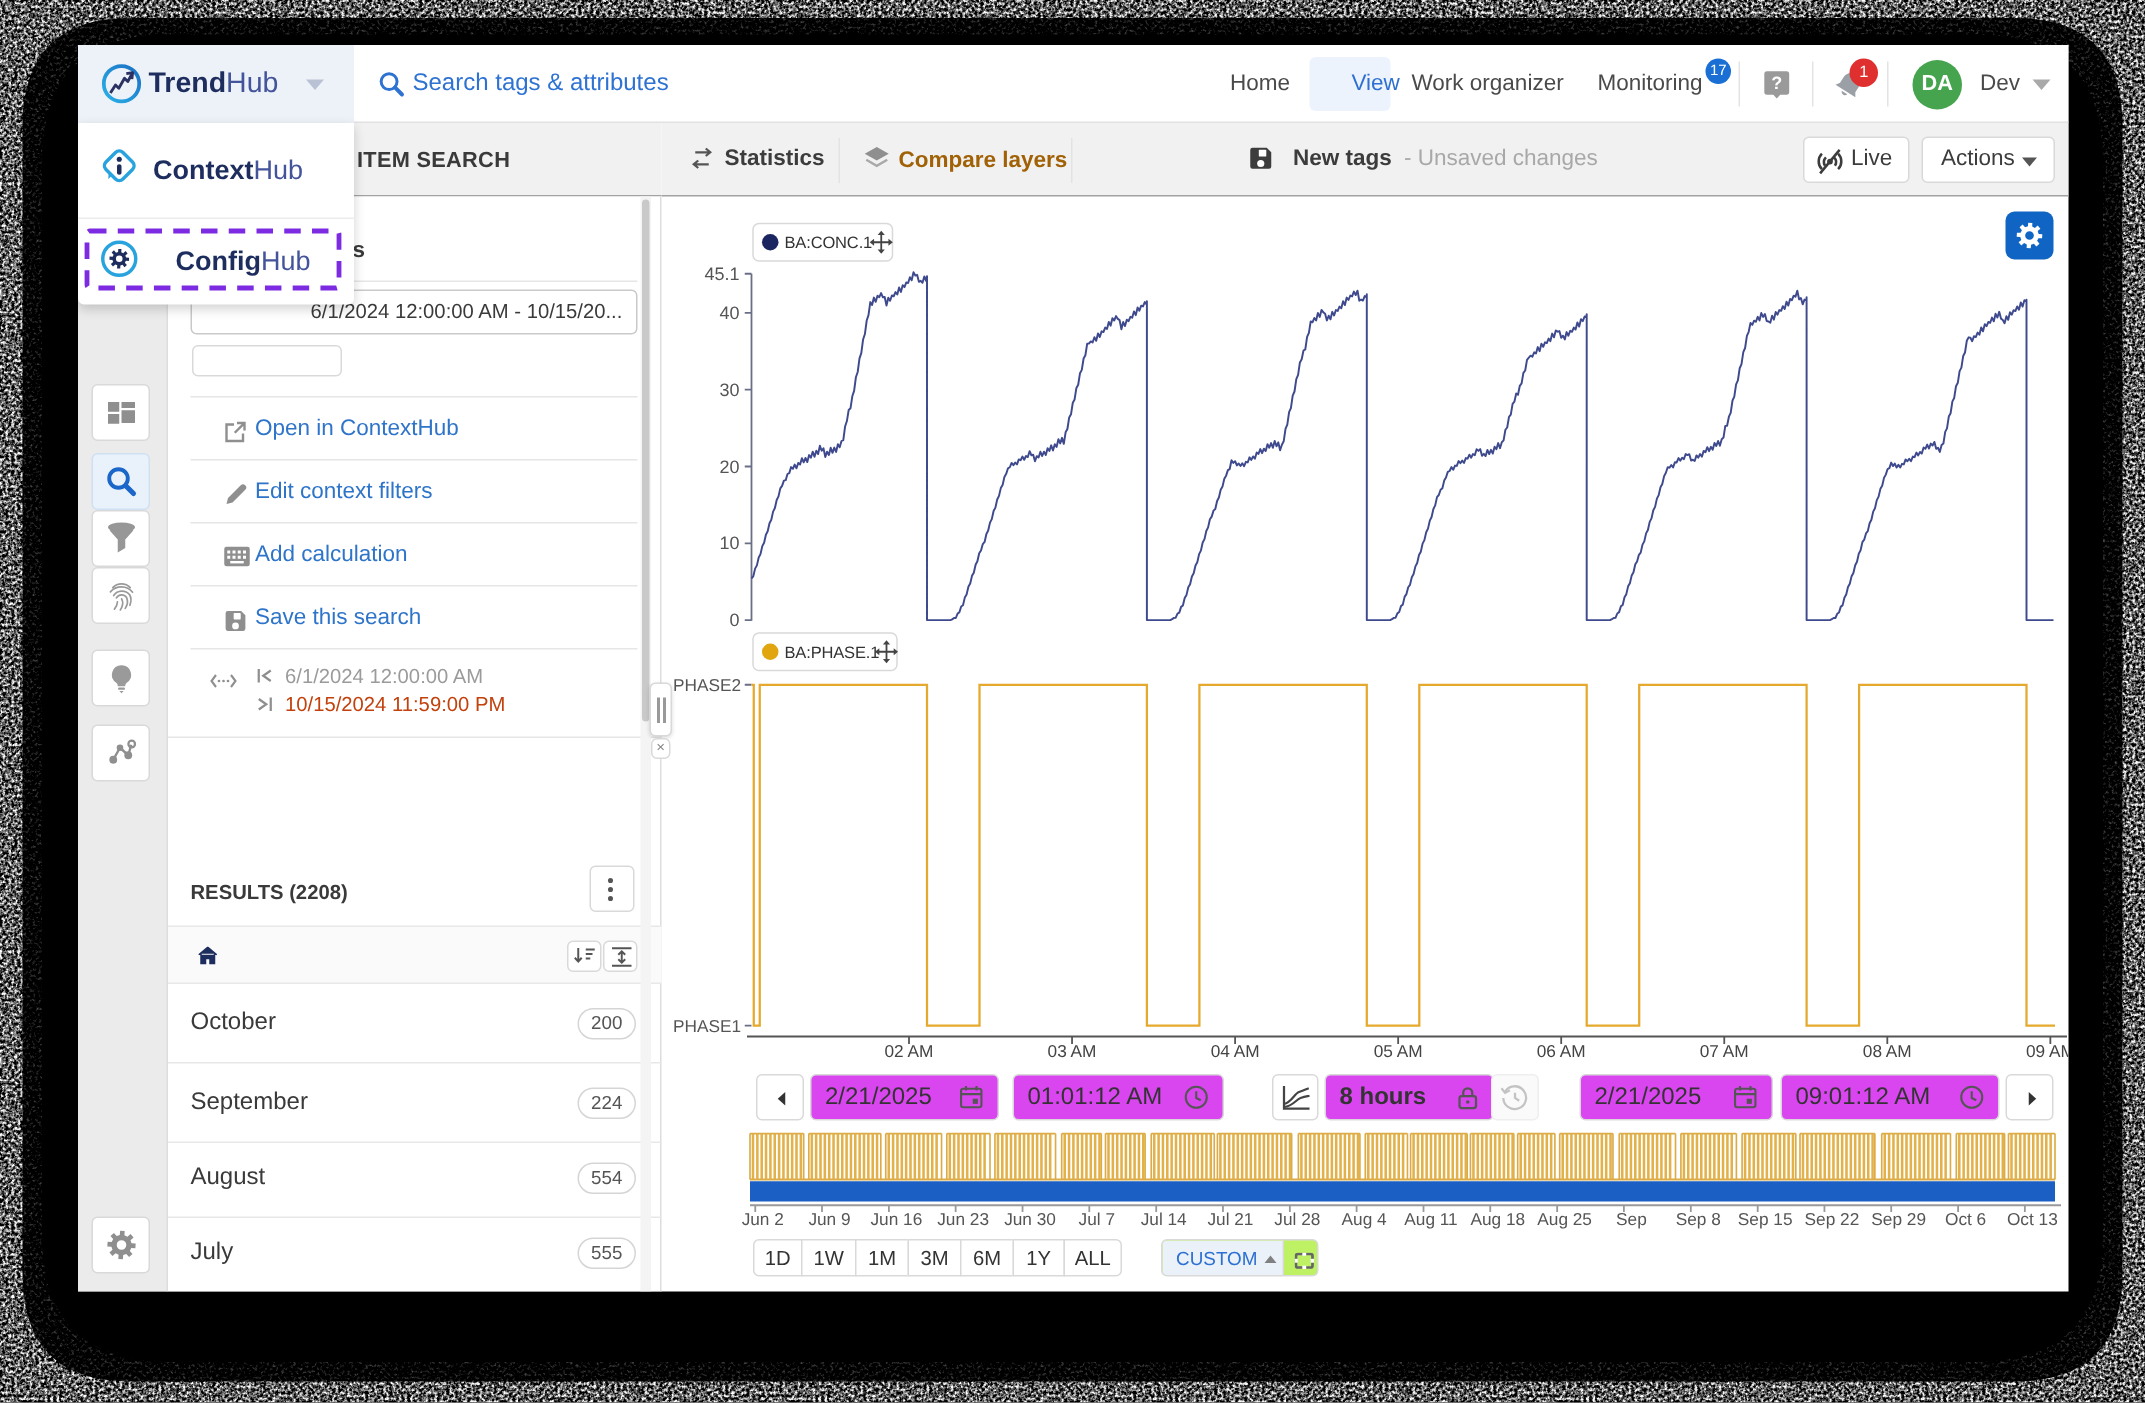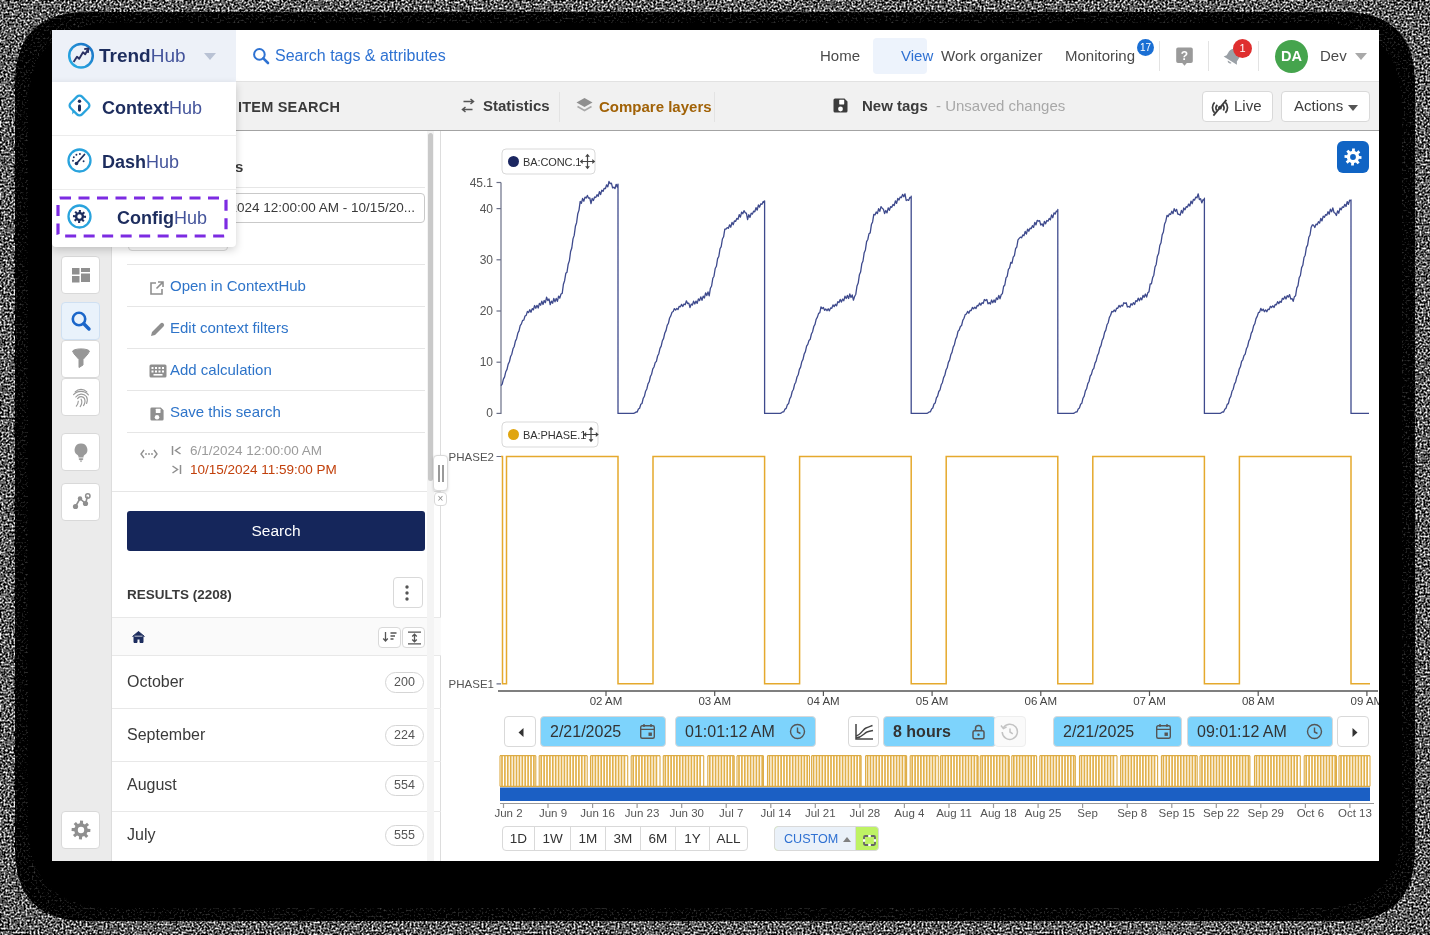--- a/index.html
+++ b/index.html
@@ -9,21 +9,21 @@
 .navtxt{font-size:15px;color:#4a4a4a;position:absolute;top:17px;}
 .viewpill{position:absolute;left:821px;top:8px;width:54px;height:36px;background:#edf3fc;border-radius:4px;color:#2e70d2;font-size:15px;text-align:center;line-height:36px;padding-left:28px;}
 .vsep{position:absolute;top:11px;width:1px;height:30px;background:#e3e3e3;}
 .strip{position:absolute;top:52px;height:49px;background:#f1f1f1;border-bottom:1px solid #a3a3a3;}
 .sidebar{position:absolute;left:0;top:52px;width:60px;height:779px;background:#ebebeb;border-right:1px solid #ddd;}
 .sbtn{position:absolute;left:9px;width:39px;height:38px;background:#fff;border:1px solid #d9d9d9;border-radius:4px;display:flex;align-items:center;justify-content:center;}
 .panel{position:absolute;left:60px;top:101px;width:329px;height:730px;background:#fff;border-right:1px solid #ddd;}
 .hr{position:absolute;left:15px;width:298px;height:1px;background:#e6e6e6;}
 .linkrow{position:absolute;left:58px;font-size:15px;color:#2e74c9;}
 .btn{background:#fff;border:1px solid #d9d9d9;border-radius:4px;}
-.field{position:absolute;top:686px;height:31px;background:#7dd3fc;border:1px solid #d9d9d9;border-radius:4px;display:flex;align-items:center;justify-content:space-between;padding:0 9px;font-size:16px;color:#333;}
+.field{position:absolute;top:686px;height:31px;background:#d946ef;border:1px solid #d9d9d9;border-radius:4px;display:flex;align-items:center;justify-content:space-between;padding:0 9px;font-size:16px;color:#333;}
 .zbtn{height:25px;background:#fff;border:1px solid #d9d9d9;font-size:13.5px;color:#333;display:inline-block;text-align:center;line-height:24px;vertical-align:top;}
 .pill{position:absolute;right:16px;width:39px;height:21px;border:1px solid #d5d5d5;border-radius:11px;background:#fff;font-size:12.5px;color:#555;text-align:center;line-height:19px;}
 .rowtxt{position:absolute;left:15px;font-size:16px;color:#3a3a3a;}
 .menu{position:absolute;left:0;top:52px;width:184px;background:#fff;box-shadow:0 3px 8px rgba(0,0,0,.18);border-radius:0 0 4px 4px;z-index:50;}
 .mitem{position:relative;height:55px;display:flex;align-items:center;}
 .mlabel{font-size:18px;color:#1d2d5e;}
 .bold{font-weight:bold;}
 .hub{color:#44549b;font-weight:normal;}
 </style></head>
 <body>
@@ -237,21 +237,20 @@
       </svg>
  <svg class="abs" style="left:59px;top:314px" width="11" height="11" viewBox="0 0 11 11">
         <path d="M1.5 1 V10 M9.5 2 L4.5 5.5 L9.5 9" fill="none" stroke="#8f8f8f" stroke-width="1.5"></path>
       </svg>
  <div class="abs" style="left:78px;top:312px;font-size:13.5px;color:#9b9b9b;">6/1/2024 12:00:00 AM</div>
  <svg class="abs" style="left:59px;top:333px" width="11" height="11" viewBox="0 0 11 11">
         <path d="M9.5 1 V10 M1.5 2 L6.5 5.5 L1.5 9" fill="none" stroke="#8f8f8f" stroke-width="1.5"></path>
       </svg>
  <div class="abs" style="left:78px;top:331px;font-size:13.5px;color:#c2410c;">10/15/2024 11:59:00 PM</div>
  <div class="abs" style="left:0;top:360px;width:329px;height:1px;background:#e6e6e6;"></div>
- <div class="abs" style="left:15px;top:380px;width:298px;height:40px;background:#15265b;border-radius:3px;color:#fff;font-size:15.5px;text-align:center;line-height:40px;">Search</div>
  <div class="abs" style="left:15px;top:456px;font-size:13.5px;font-weight:bold;color:#3a3a3a;">RESULTS (2208)</div>
  <div class="btn abs" style="left:281px;top:446px;width:30px;height:31px;">
         <svg style="position:absolute;left:11px;top:7px" width="4" height="16" viewBox="0 0 4 16">
           <g fill="#555">
             <circle cx="2" cy="2" r="1.7"></circle>
             <circle cx="2" cy="8" r="1.7"></circle>
             <circle cx="2" cy="14" r="1.7"></circle>
           </g>
         </svg>
       </div>
@@ -543,45 +542,30 @@
 <span style="position:absolute;left:67.5px;top:9.5px;width:0;height:0;border-left:4.5px solid transparent;border-right:4.5px solid transparent;border-bottom:5.5px solid #808080;"></span>
 <svg style="position:absolute;left:87.5px;top:8px" width="13" height="11" viewBox="0 0 13 11">
         <rect x="1" y="1" width="11" height="9" rx="1.2" fill="none" stroke="#666" stroke-width="1.8"></rect>
         <rect x="5.2" y="0" width="2.6" height="2.2" fill="#fff"></rect>
         <rect x="5.2" y="8.8" width="2.6" height="2.2" fill="#fff"></rect>
         <rect x="0" y="4.2" width="2.2" height="2.6" fill="#fff"></rect>
         <rect x="10.8" y="4.2" width="2.2" height="2.6" fill="#fff"></rect>
       </svg>
 </div>
 <div class="menu">
- <div class="mitem" style="height:54px;border-bottom:1px solid #ececec;">
+ <div class="mitem" style="height:64px;border-bottom:1px solid #ececec;">
         <span style="margin-left:14px;"><svg width="27" height="27" viewBox="0 0 27 27">
             <g transform="rotate(45 13.5 12.5)">
               <rect x="5.5" y="4.5" width="16" height="16" rx="3.5" fill="none" stroke="#29a3dd" stroke-width="2.3"></rect>
             </g>
             <path d="M6.2 21.5 L9.2 18.2 L6.4 17.2 Z" fill="#29a3dd"></path>
             <circle cx="13.5" cy="8.2" r="1.7" fill="#1d2d5e"></circle>
             <path d="M13.5 11.5 c0.9 0 1.5 0.6 1.5 1.5 v4 c0 0.9 -0.6 1.5 -1.5 1.5 s-1.5 -0.6 -1.5 -1.5 v-4 c0 -0.9 0.6 -1.5 1.5 -1.5 Z" fill="#1d2d5e"></path>
           </svg></span>
         <span class="mlabel" style="margin-left:9px;"><span class="bold">Context</span><span class="hub">Hub</span></span>
-      </div>
- <div class="mitem" style="height:54px;border-bottom:1px solid #ececec;">
-        <span style="margin-left:14px;"><svg width="27" height="27" viewBox="0 0 27 27">
-            <circle cx="13.5" cy="13.5" r="11" fill="none" stroke="#29a3dd" stroke-width="2.3"></circle>
-            <path d="M11 16 L18.5 7.5" stroke="#1d2d5e" stroke-width="1.8" stroke-linecap="round"></path>
-            <circle cx="10.5" cy="16.5" r="1.8" fill="#1d2d5e"></circle>
-            <g fill="#1d2d5e">
-              <circle cx="7" cy="13.8" r="0.95"></circle>
-              <circle cx="7.8" cy="10.2" r="0.95"></circle>
-              <circle cx="10.4" cy="7.8" r="0.95"></circle>
-              <circle cx="13.9" cy="7" r="0.95"></circle>
-              <circle cx="17.6" cy="14.2" r="0.95"></circle>
-            </g>
-          </svg></span>
-        <span class="mlabel" style="margin-left:9px;"><span class="bold">Dash</span><span class="hub">Hub</span></span>
       </div>
  <div class="mitem" style="height:57px;">
         <span style="margin-left:14px;"><svg width="27" height="27" viewBox="0 0 27 27">
             <circle cx="13.5" cy="13.5" r="11" fill="none" stroke="#29a3dd" stroke-width="2.3"></circle>
             <path d="M20.07,12.85 L19.94,14.97 L17.90,14.84 L17.25,16.16 L18.60,17.69 L17.01,19.09 L15.67,17.56 L14.27,18.03 L14.15,20.07 L12.03,19.94 L12.16,17.90 L10.84,17.25 L9.31,18.60 L7.91,17.01 L9.44,15.67 L8.97,14.27 L6.93,14.15 L7.06,12.03 L9.10,12.16 L9.75,10.84 L8.40,9.31 L9.99,7.91 L11.33,9.44 L12.73,8.97 L12.85,6.93 L14.97,7.06 L14.84,9.10 L16.16,9.75 L17.69,8.40 L19.09,9.99 L17.56,11.33 L18.03,12.73 Z M15.70,13.50 A2.20,2.20 0 1 0 11.30,13.50 A2.20,2.20 0 1 0 15.70,13.50 Z" fill="#1d2d5e" fill-rule="evenodd"></path>
           </svg></span>
         <span class="mlabel" style="margin-left:24px;text-align:center;"><span class="bold">Config</span><span class="hub">Hub</span></span>
   <svg style="position:absolute;left:4px;top:6px;" width="172" height="42" viewBox="0 0 172 42">
           <rect x="2" y="2" width="168" height="38" rx="2" fill="none" stroke="#7c2be2" stroke-width="3.2" stroke-dasharray="11 7.5"></rect>
         </svg>

